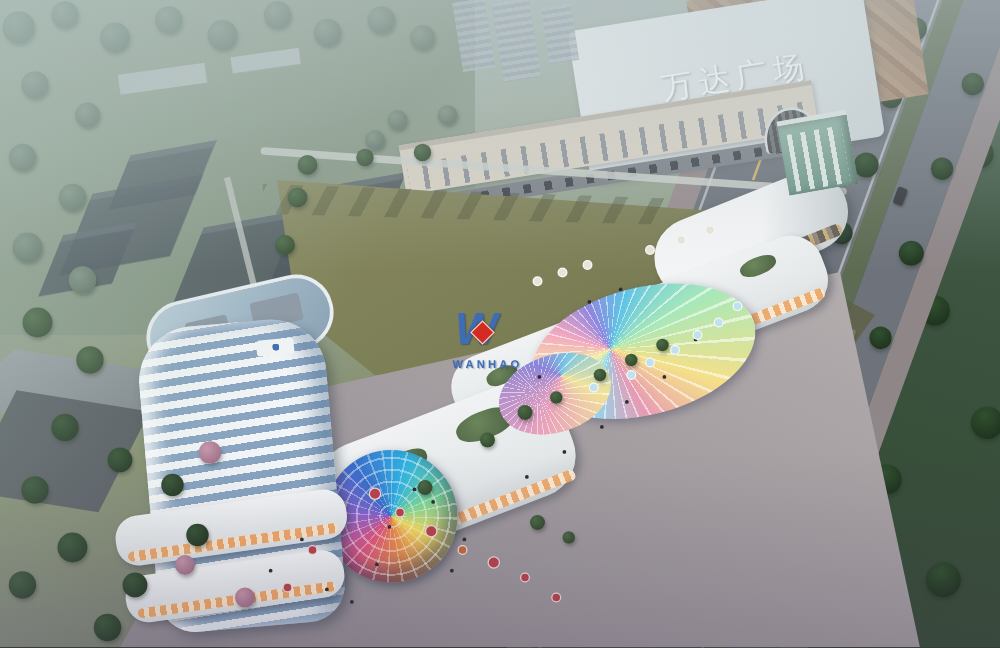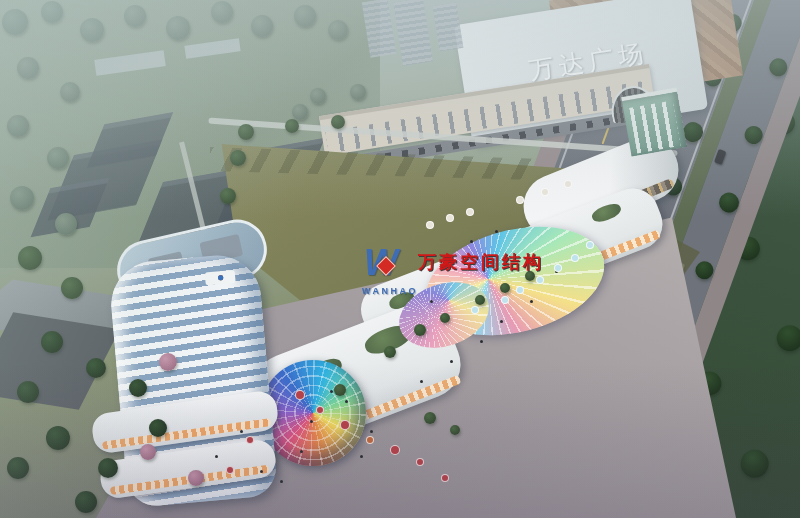--- a/index.html
+++ b/index.html
@@ -319,16 +319,15 @@
     </div>
 
   <div class="haze-top"></div>
   <div class="haze-left"></div>
   <div class="dusk"></div>
 
   <div id="watermark">
     <div class="wm-w">W</div>
     <div class="wm-diamond"></div>
     <div class="wm-sub">WANHAO</div>
-    <div class="wm-line1">万豪空间结构</div>
   </div>
 
 </div>
 
 </body></html>

